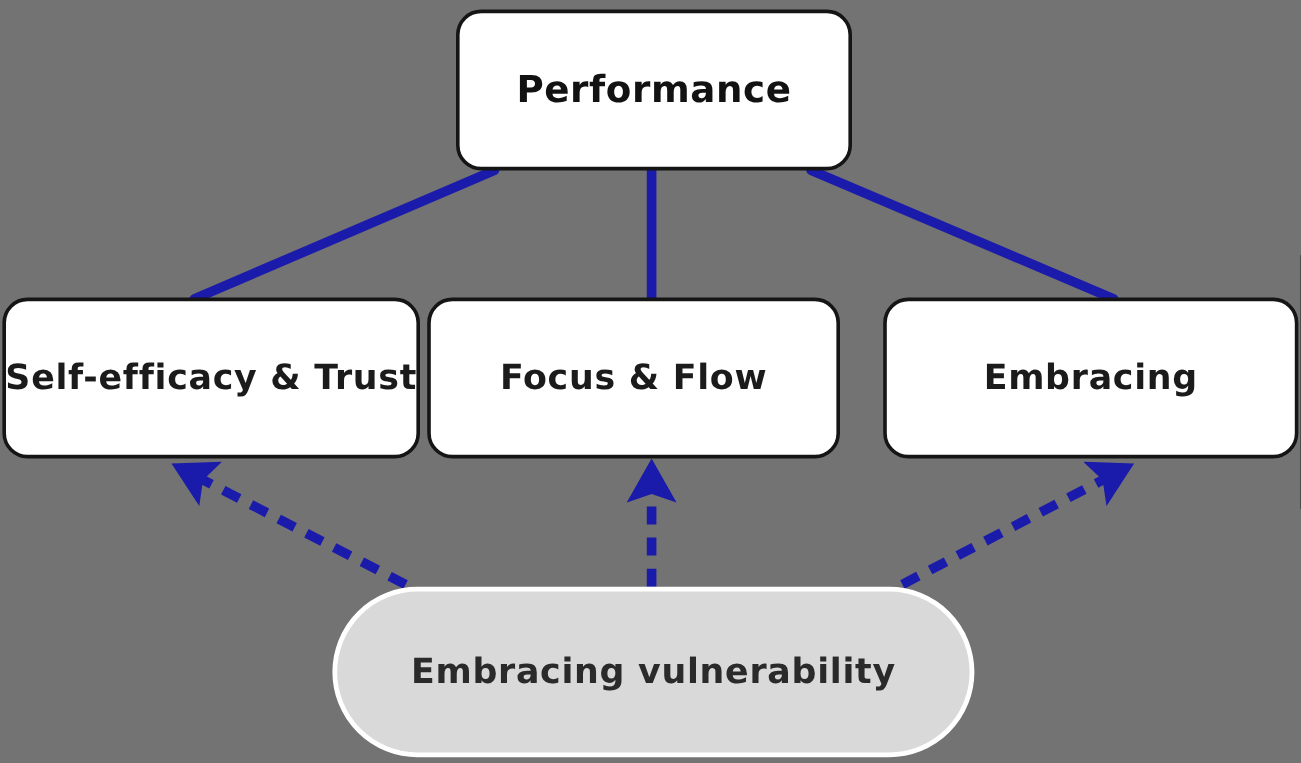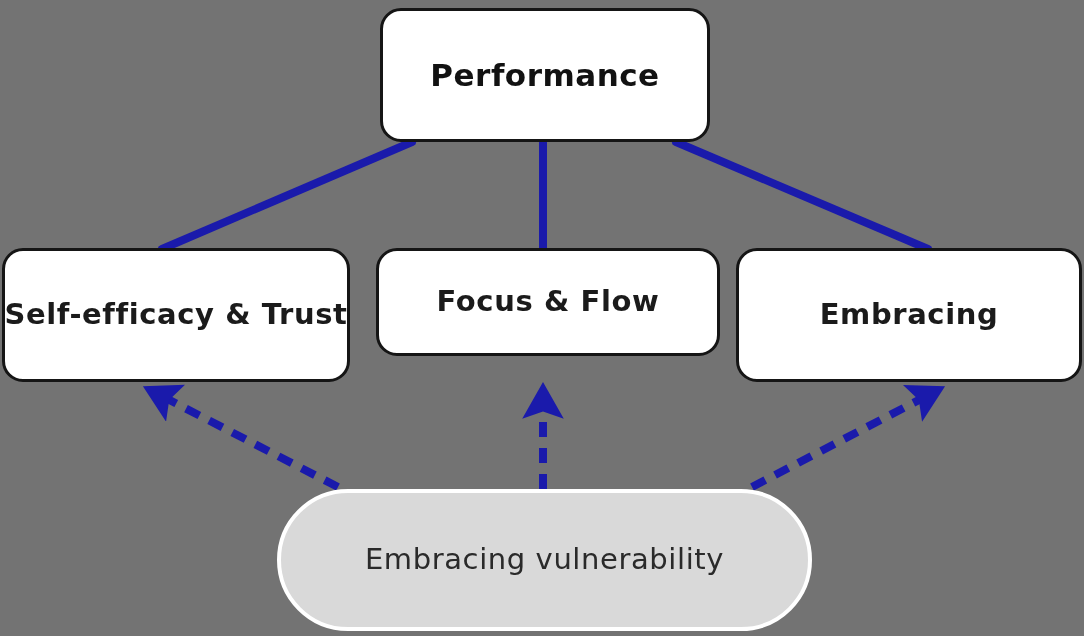--- a/index.html
+++ b/index.html
@@ -60,21 +60,21 @@
     line-height: 1.1;
   }
   .node-enabler {
     background: #d9d9d9;
     border: 4px solid #ffffff;
     border-radius: 80px;
   }
   .node-enabler .node-label {
     color: #2a2a2a;
     font-size: 29px;
-    font-weight: normal;
+    font-weight: bold;
     letter-spacing: 0.6px;
     line-height: 1.1;
   }
   .node-label {
     padding: 0 10px;
     white-space: nowrap;
   }
 </style>
 </head>
 <body>
@@ -102,21 +102,21 @@
   </svg>
 
   <div class="node node-outcome" style="left:380px; top:8px; width:330px; height:134px;">
     <span class="node-label">Performance</span>
   </div>
 
   <div class="node node-driver" style="left:2px; top:248px; width:348px; height:134px;">
     <span class="node-label">Self-efficacy &amp; Trust</span>
   </div>
 
-  <div class="node node-driver" style="left:376px; top:248px; width:344px; height:108px;">
+  <div class="node node-driver" style="left:356px; top:248px; width:344px; height:134px;">
     <span class="node-label">Focus &amp; Flow</span>
   </div>
 
   <div class="node node-driver" style="left:736px; top:248px; width:346px; height:134px;">
     <span class="node-label">Embracing</span>
   </div>
 
   <div class="node node-enabler" style="left:277px; top:489px; width:535px; height:142px;">
     <span class="node-label">Embracing vulnerability</span>
   </div>

